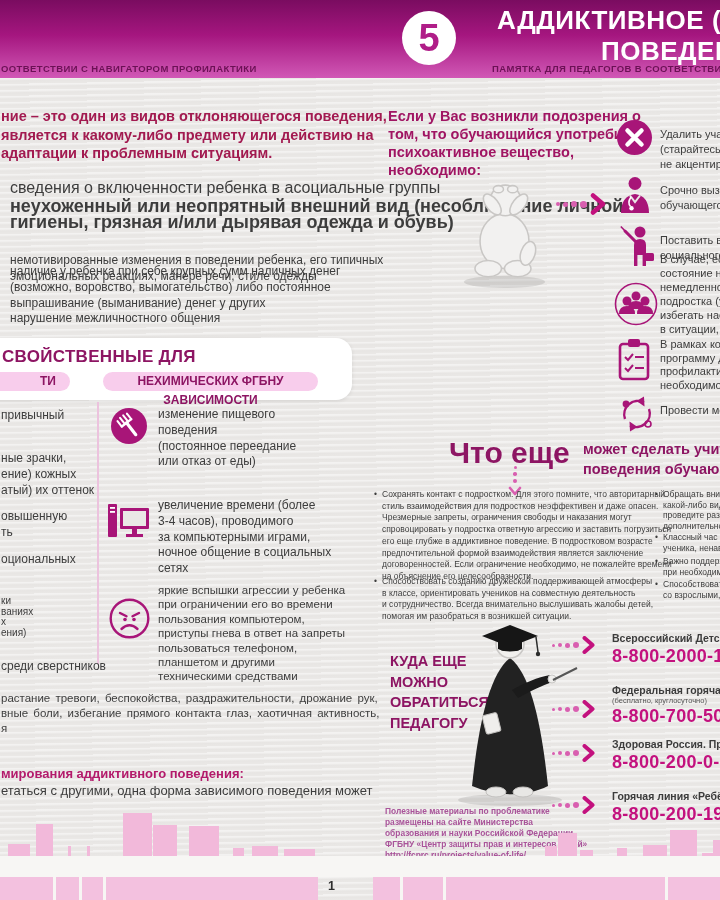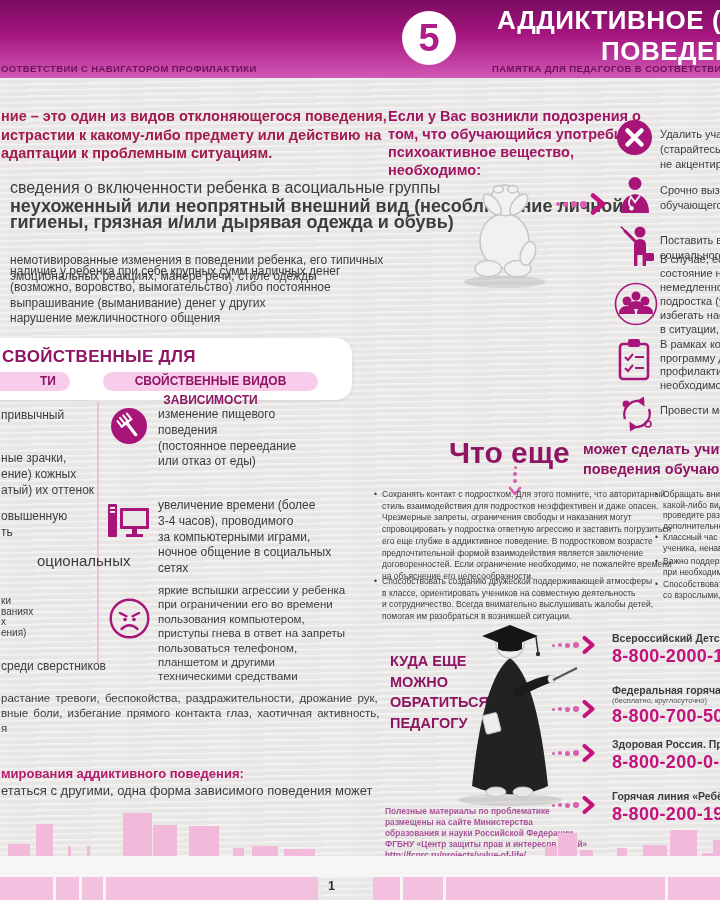--- a/index.html
+++ b/index.html
@@ -43,47 +43,47 @@
     <div class="hsub" style="left:1px;top:63px;text-align:center;">ООТВЕТСТВИИ С НАВИГАТОРОМ ПРОФИЛАКТИКИ</div>
     <div class="logo">
         <span>5</span>
       </div>
     <div class="htitle" style="left:497px;top:5px;">АДДИКТИВНОЕ (ЗА</div>
     <div class="htitle" style="left:601px;top:36px;">ПОВЕДЕНИ</div>
     <div class="hsub" style="left:492px;top:63px;">ПАМЯТКА ДЛЯ ПЕДАГОГОВ В СООТВЕТСТВИИ С НА</div>
   </div>
 
   <div class="t b crim" style="left:1px;top:107px;font-size:14.5px;line-height:18.5px;">ние – это один из видов отклоняющегося поведения,
-истрастии к какому-либо предмету или действию на
+является к какому-либо предмету или действию на
 адаптации к проблемным ситуациям.</div>
 
   <div class="t" style="left:10px;top:180px;font-size:16px;line-height:16px;">сведения о включенности ребенка в асоциальные группы</div>
   <div class="t" style="left:10px;top:198px;font-size:18px;line-height:16px;font-weight:bold;">неухоженный или неопрятный внешний вид (несоблюдение личной
 гигиены, грязная и/или дырявая одежда и обувь)</div>
   <div class="t" style="left:10px;top:232px;font-size:12px;line-height:16px;margin-top:20px;">немотивированные изменения в поведении ребенка, его типичных
 эмоциональных реакциях, манере речи, стиле одежды</div>
   <div class="t" style="left:10px;top:263px;font-size:12px;line-height:16px;">наличие у ребенка при себе крупных сумм наличных денег
 (возможно, воровство, вымогательство) либо постоянное
 выпрашивание (выманивание) денег у других</div>
   <div class="t" style="left:10px;top:310px;font-size:12px;line-height:16px;">нарушение межличностного общения</div>
 
   <div class="whitebox"></div>
   <div class="t b mag" style="left:2px;top:347px;font-size:17px;letter-spacing:.3px;">СВОЙСТВЕННЫЕ ДЛЯ</div>
   <div class="pill" style="left:-150px;top:372px;width:220px;text-align:right;padding-right:14px;box-sizing:border-box;">ТИ</div>
-  <div class="pill" style="left:103px;top:372px;width:215px;text-align:center;">СВОЙСТВЕННЫЕ ВИДОВ ЗАВИСИМОСТИ</div>
+  <div class="pill" style="left:103px;top:372px;width:215px;text-align:center;">НЕХИМИЧЕСКИХ ФГБНУ ЗАВИСИМОСТИ</div>
 
   <div class="vdiv"></div>
 
   <div class="t" style="left:1px;top:408px;font-size:12px;">привычный</div>
   <div class="t" style="left:1px;top:451px;font-size:12px;line-height:15.8px;">ные зрачки,
 ение) кожных
 атый) их оттенок</div>
   <div class="t" style="left:1px;top:508px;font-size:12px;line-height:16px;">овышенную
 ть</div>
-  <div class="t" style="left:1px;top:552px;font-size:15px;padding-left:36px;">оциональных</div>
+  <div class="t" style="left:1px;top:552px;font-size:12px;">оциональных</div>
   <div class="t" style="left:1px;top:596px;font-size:10px;line-height:10.6px;">ки
 ваниях
 х
 ения)</div>
   <div class="t" style="left:1px;top:659px;font-size:12px;">среди сверстников</div>
 
   <svg class="abs" style="left:110px;top:407px;" width="38" height="38" viewBox="0 0 38 38">
     <circle cx="19" cy="19" r="18" fill="#a81578"></circle>
     <g stroke="#fff" stroke-width="2" stroke-linecap="round" transform="rotate(-38 19 19)">
       <line x1="13" y1="8" x2="13" y2="15"></line>

